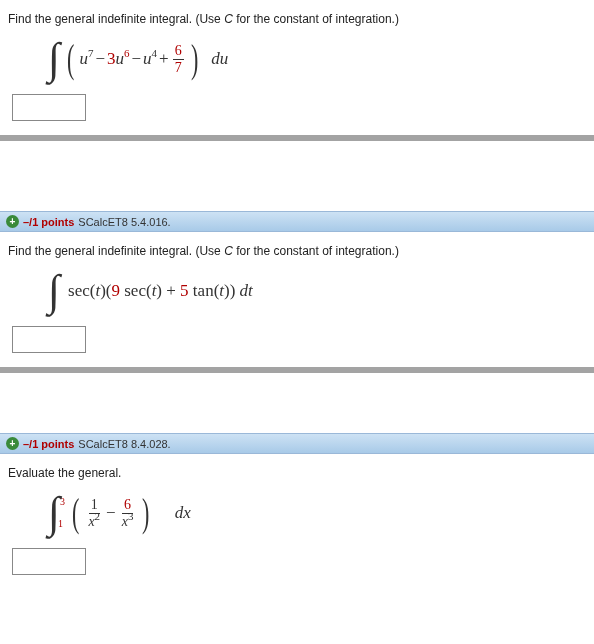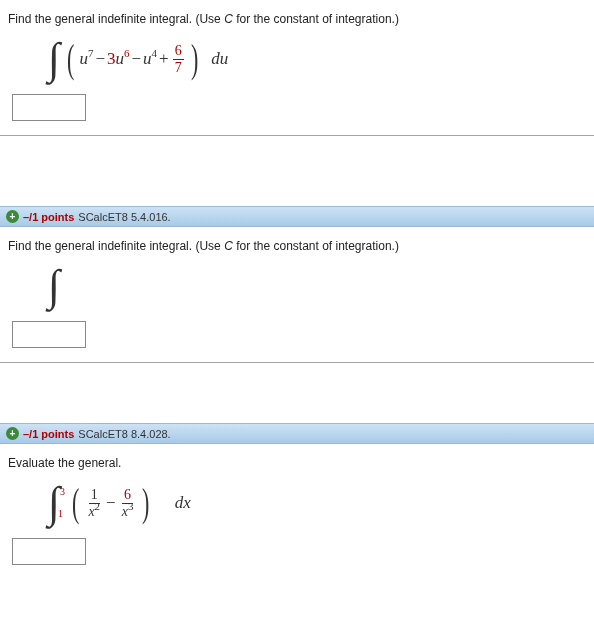--- a/index.html
+++ b/index.html
@@ -5,21 +5,21 @@
   body {
     margin: 0;
     padding: 0;
     font-family: Verdana, Arial, sans-serif;
     font-size: 12px;
     color: #333;
     background: #fff;
     width: 594px;
   }
   .question-block {
-    border-bottom: 1px solid #a3a3a3;
+    border-bottom: 6px solid #a3a3a3;
   }
   .header-bar {
     background: linear-gradient(#cde2f4, #a8cae8);
     border-top: 1px solid #9ab8d8;
     border-bottom: 1px solid #9ab8d8;
     padding: 3px 6px;
     font-size: 11px;
     display: flex;
     align-items: center;
     gap: 4px;
@@ -157,20 +157,23 @@
     <span class="plus-icon">+</span>
     <span class="points">–/1 points</span>
     <span class="source">SCalcET8 5.4.016.</span>
   </div>
   <div class="content">
     <div class="prompt">
       <span>Find the general indefinite integral. (Use </span><span class="var-i">C</span><span> for the constant of integration.)</span>
     </div>
     <div class="math-row">
       <span class="int-sym">∫</span>
+      <span style="margin-left:4px;">
+        <span>sec(</span><span class="var-i">t</span><span>)(</span><span class="red">9</span><span> sec(</span><span class="var-i">t</span><span>) + </span><span class="red">5</span><span> tan(</span><span class="var-i">t</span><span>)) </span><span class="var-i">dt</span>
+      </span>
     </div>
     <input type="text" class="answer-box" style="">
   </div>
 </div>
 
 <div class="gap-small"></div>
 
 <div class="question-block" style="border-bottom:none;">
   <div class="header-bar">
     <span class="plus-icon">+</span>

